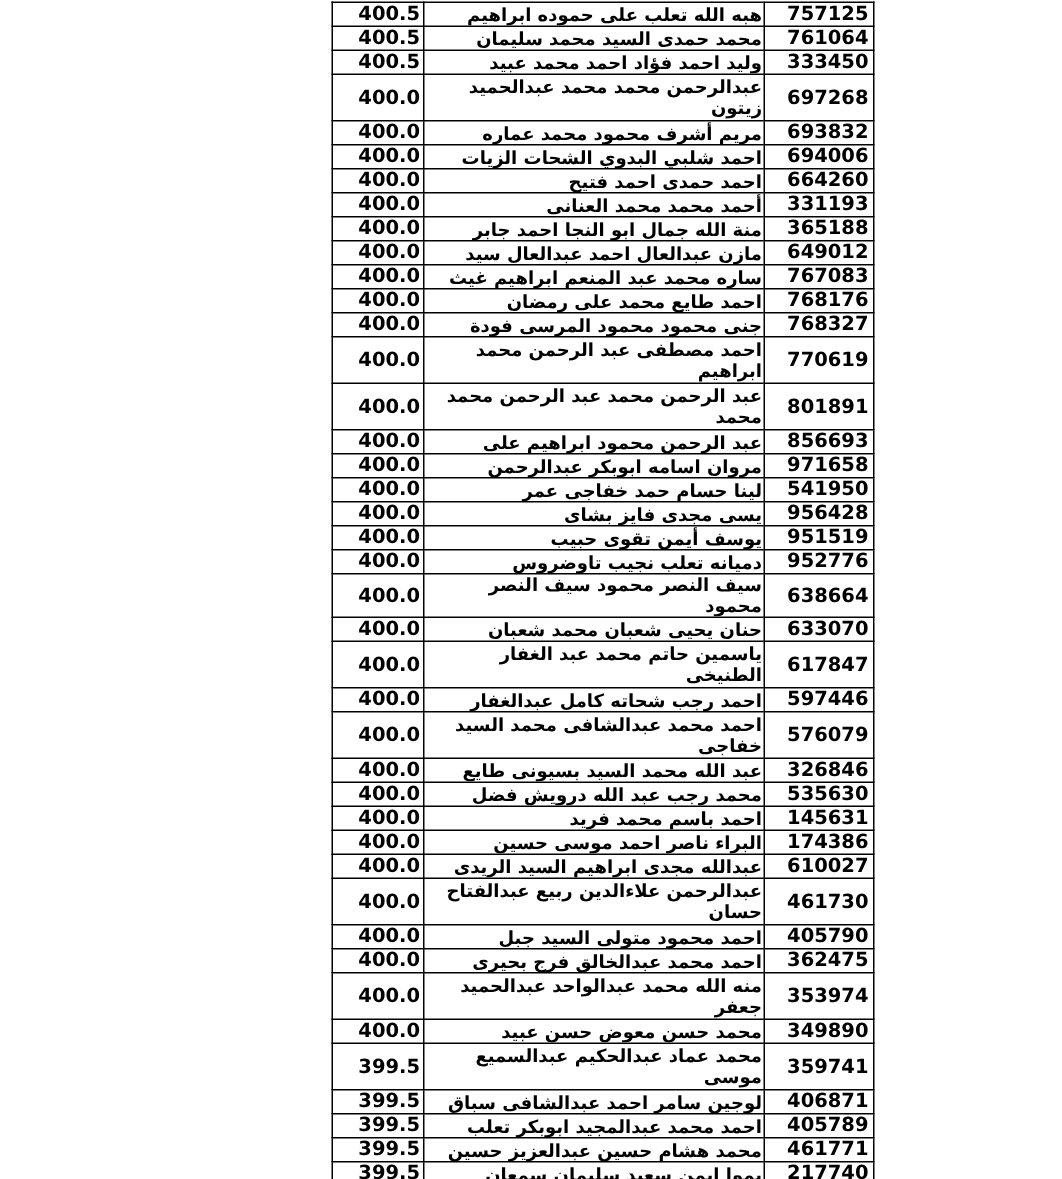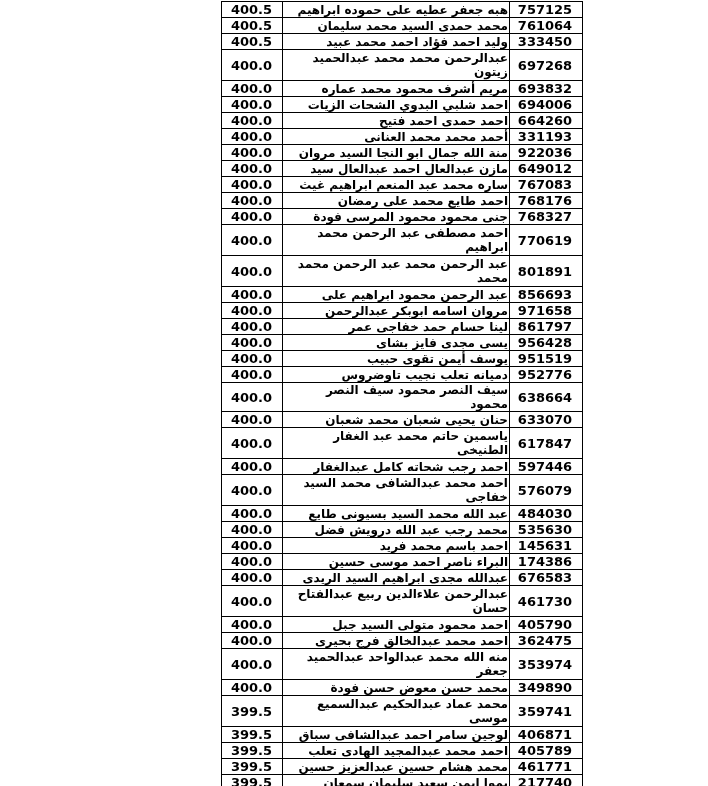--- a/index.html
+++ b/index.html
@@ -34,52 +34,52 @@
     border: 1px solid #000000;
     vertical-align: middle;
     font-family: "DejaVu Sans", sans-serif;
     font-weight: bold;
     color: #000000;
     overflow: hidden;
     background: #ffffff;
   }
   td.seat {
     font-size: 13px;
-    text-align: center;
+    text-align: right;
     padding: 0 3px 0 1px;
   }
   td.name {
     font-size: 12px;
     line-height: 14px;
     text-align: right;
     padding: 0 1px 0 2px;
     white-space: pre-line;
   }
   td.score {
     font-size: 13px;
-    text-align: center;
+    text-align: right;
     padding: 0 2px 0 1px;
   }
   tr.r1 { height: 16px; }
   tr.r2 { height: 31px; }
 </style>
 </head>
 <body>
 
 <div class="page">
   <table class="results">
     <colgroup>
       <col class="c-seat">
       <col class="c-name">
       <col class="c-score">
     </colgroup>
     <tbody id="rows">
         <tr class="r1">
     <td class="seat">757125</td>
-    <td class="name">هبه جعفر عطيه على حموده ابراهيم</td>
+    <td class="name">هبه الله تعلب على حموده ابراهيم</td>
     <td class="score">400.5</td>
   </tr>
         <tr class="r1">
     <td class="seat">761064</td>
     <td class="name">محمد حمدى السيد محمد سليمان</td>
     <td class="score">400.5</td>
   </tr>
         <tr class="r1">
     <td class="seat">333450</td>
     <td class="name">وليد احمد فؤاد احمد محمد عبيد</td>
@@ -105,22 +105,22 @@
     <td class="seat">664260</td>
     <td class="name">احمد حمدى احمد فتيح</td>
     <td class="score">400.0</td>
   </tr>
         <tr class="r1">
     <td class="seat">331193</td>
     <td class="name">أحمد محمد محمد العنانى</td>
     <td class="score">400.0</td>
   </tr>
         <tr class="r1">
-    <td class="seat">922036</td>
-    <td class="name">منة الله جمال ابو النجا السيد مروان</td>
+    <td class="seat">365188</td>
+    <td class="name">منة الله جمال ابو النجا احمد جابر</td>
     <td class="score">400.0</td>
   </tr>
         <tr class="r1">
     <td class="seat">649012</td>
     <td class="name">مازن عبدالعال احمد عبدالعال سيد</td>
     <td class="score">400.0</td>
   </tr>
         <tr class="r1">
     <td class="seat">767083</td>
     <td class="name">ساره محمد عبد المنعم ابراهيم غيث</td>
@@ -152,21 +152,21 @@
     <td class="seat">856693</td>
     <td class="name">عبد الرحمن محمود ابراهيم على</td>
     <td class="score">400.0</td>
   </tr>
         <tr class="r1">
     <td class="seat">971658</td>
     <td class="name">مروان اسامه ابوبكر عبدالرحمن</td>
     <td class="score">400.0</td>
   </tr>
         <tr class="r1">
-    <td class="seat">861797</td>
+    <td class="seat">541950</td>
     <td class="name">لينا حسام حمد خفاجى عمر</td>
     <td class="score">400.0</td>
   </tr>
         <tr class="r1">
     <td class="seat">956428</td>
     <td class="name">يسى مجدى فايز بشاى</td>
     <td class="score">400.0</td>
   </tr>
         <tr class="r1">
     <td class="seat">951519</td>
@@ -199,41 +199,41 @@
     <td class="name">احمد رجب شحاته كامل عبدالغفار</td>
     <td class="score">400.0</td>
   </tr>
         <tr class="r2">
     <td class="seat">576079</td>
     <td class="name">احمد محمد عبدالشافى محمد السيد
 خفاجى</td>
     <td class="score">400.0</td>
   </tr>
         <tr class="r1">
-    <td class="seat">484030</td>
+    <td class="seat">326846</td>
     <td class="name">عبد الله محمد السيد بسيونى طايع</td>
     <td class="score">400.0</td>
   </tr>
         <tr class="r1">
     <td class="seat">535630</td>
     <td class="name">محمد رجب عبد الله درويش فضل</td>
     <td class="score">400.0</td>
   </tr>
         <tr class="r1">
     <td class="seat">145631</td>
     <td class="name">احمد باسم محمد فريد</td>
     <td class="score">400.0</td>
   </tr>
         <tr class="r1">
     <td class="seat">174386</td>
     <td class="name">البراء ناصر احمد موسى حسين</td>
     <td class="score">400.0</td>
   </tr>
         <tr class="r1">
-    <td class="seat">676583</td>
+    <td class="seat">610027</td>
     <td class="name">عبدالله مجدى ابراهيم السيد الريدى</td>
     <td class="score">400.0</td>
   </tr>
         <tr class="r2">
     <td class="seat">461730</td>
     <td class="name">عبدالرحمن علاءالدين ربيع عبدالفتاح
 حسان</td>
     <td class="score">400.0</td>
   </tr>
         <tr class="r1">
@@ -247,37 +247,37 @@
     <td class="score">400.0</td>
   </tr>
         <tr class="r2">
     <td class="seat">353974</td>
     <td class="name">منه الله محمد عبدالواحد عبدالحميد
 جعفر</td>
     <td class="score">400.0</td>
   </tr>
         <tr class="r1">
     <td class="seat">349890</td>
-    <td class="name">محمد حسن معوض حسن فودة</td>
+    <td class="name">محمد حسن معوض حسن عبيد</td>
     <td class="score">400.0</td>
   </tr>
         <tr class="r2">
     <td class="seat">359741</td>
     <td class="name">محمد عماد عبدالحكيم عبدالسميع
 موسى</td>
     <td class="score">399.5</td>
   </tr>
         <tr class="r1">
     <td class="seat">406871</td>
     <td class="name">لوجين سامر احمد عبدالشافى سباق</td>
     <td class="score">399.5</td>
   </tr>
         <tr class="r1">
     <td class="seat">405789</td>
-    <td class="name">احمد محمد عبدالمجيد الهادى تعلب</td>
+    <td class="name">احمد محمد عبدالمجيد ابوبكر تعلب</td>
     <td class="score">399.5</td>
   </tr>
         <tr class="r1">
     <td class="seat">461771</td>
     <td class="name">محمد هشام حسين عبدالعزيز حسين</td>
     <td class="score">399.5</td>
   </tr>
         <tr class="r1">
     <td class="seat">217740</td>
     <td class="name">بموا ايمن سعيد سليمان سمعان</td>

